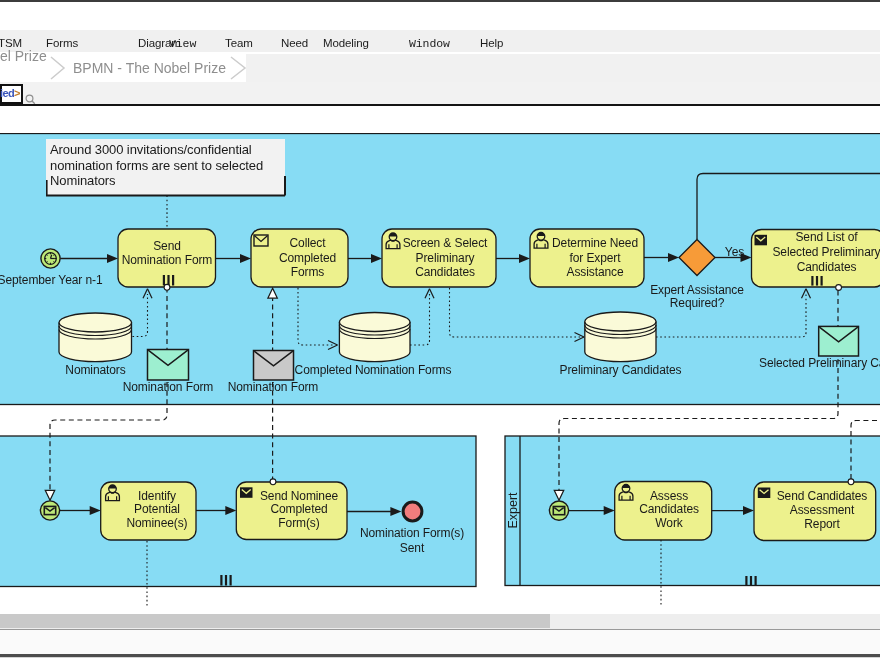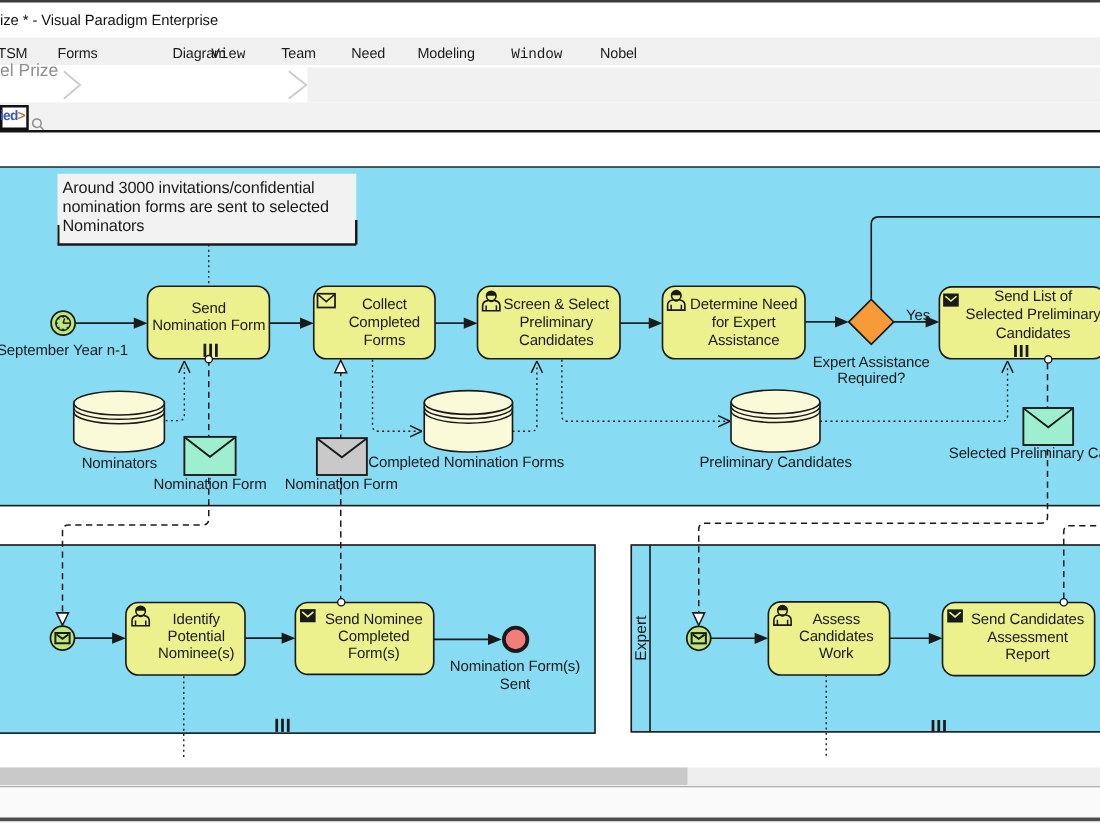--- a/index.html
+++ b/index.html
@@ -5,37 +5,37 @@
   html,body{margin:0;padding:0;}
   body{width:880px;height:658px;overflow:hidden;font-family:"Liberation Sans",sans-serif;background:#fff;}
   .abs{position:absolute;}
   #root{position:relative;width:880px;height:658px;background:#fff;overflow:hidden;}
   .mi{position:absolute;top:36.5px;font-size:11.5px;color:#1c1c1c;white-space:nowrap;letter-spacing:-0.1px;}
 </style>
 </head>
 <body>
 <div id="root">
   <div class="abs" style="left:0;top:0;width:880px;height:2px;background:#3c3c3c;"></div>
-  <div class="abs" style="left:0;top:9px;font-size:11.8px;color:#111;white-space:nowrap;letter-spacing:-0.05px;">ize * - Visual Paradigm Enterprise</div>
   <div class="abs" style="left:0;top:30px;width:880px;height:22px;background:#f0f0f0;"></div>
   <div class="mi" style="left:-2px;">TSM</div>
   <div class="mi" style="left:46px;">Forms</div>
   <div class="mi" style="left:100px;padding-left:38px;">Diagram</div>
   <div class="mi" style="left:169px;font-family:Liberation Mono, monospace;">View</div>
   <div class="mi" style="left:225px;">Team</div>
   <div class="mi" style="left:281px;">Need</div>
-  <div class="mi" style="left:334px;">Modeling</div>
+  <div class="mi" style="left:323px;">Modeling</div>
   <div class="mi" style="left:409px;font-family:Liberation Mono, monospace;">Window</div>
-  <div class="mi" style="left:480px;">Nobel</div>
+  <div class="mi" style="left:480px;">Help</div>
   <div class="abs" style="left:246px;top:54px;width:634px;height:28px;background:#f1f1f1;"></div>
   <svg class="abs" style="left:0;top:54px;" width="260" height="28">
     <polyline points="51,3 64,14 51,25" fill="none" stroke="#cccccc" stroke-width="1.5"></polyline>
     <polyline points="231,3 245,14 231,25" fill="none" stroke="#cccccc" stroke-width="1.5"></polyline>
   </svg>
   <div class="abs" style="left:0;top:48px;font-size:14px;color:#8e8e8e;">el Prize</div>
+  <div class="abs" style="left:73px;top:60px;font-size:14px;color:#8e8e8e;">BPMN - The Nobel Prize</div>
   <div class="abs" style="left:0;top:82px;width:880px;height:21.5px;background:#f2f2f2;"></div>
   <div class="abs" style="left:0;top:84px;width:19px;height:16px;background:#fff;border:2px solid #111;"></div>
   <div class="abs" style="left:0px;top:87px;width:19px;font-size:11px;font-weight:bold;color:#3a55bb;letter-spacing:-0.6px;">ied<span style="color:#c07a28;">&gt;</span></div>
   <svg class="abs" style="left:24px;top:92px;" width="16" height="14">
     <circle cx="5.5" cy="6.5" r="3.4" fill="none" stroke="#909090" stroke-width="1.2"></circle>
     <line x1="8" y1="9" x2="10.8" y2="11.8" stroke="#909090" stroke-width="1.3"></line>
   </svg>
   <div class="abs" style="left:0;top:103.5px;width:880px;height:2px;background:#141414;"></div>
   <svg class="abs" style="left:0;top:133px;" width="880" height="480">
 <rect x="-5" y="0.5" width="890" height="271" rx="0" fill="#87dcf4" stroke="#1a1a1a" stroke-width="1.3"></rect>

